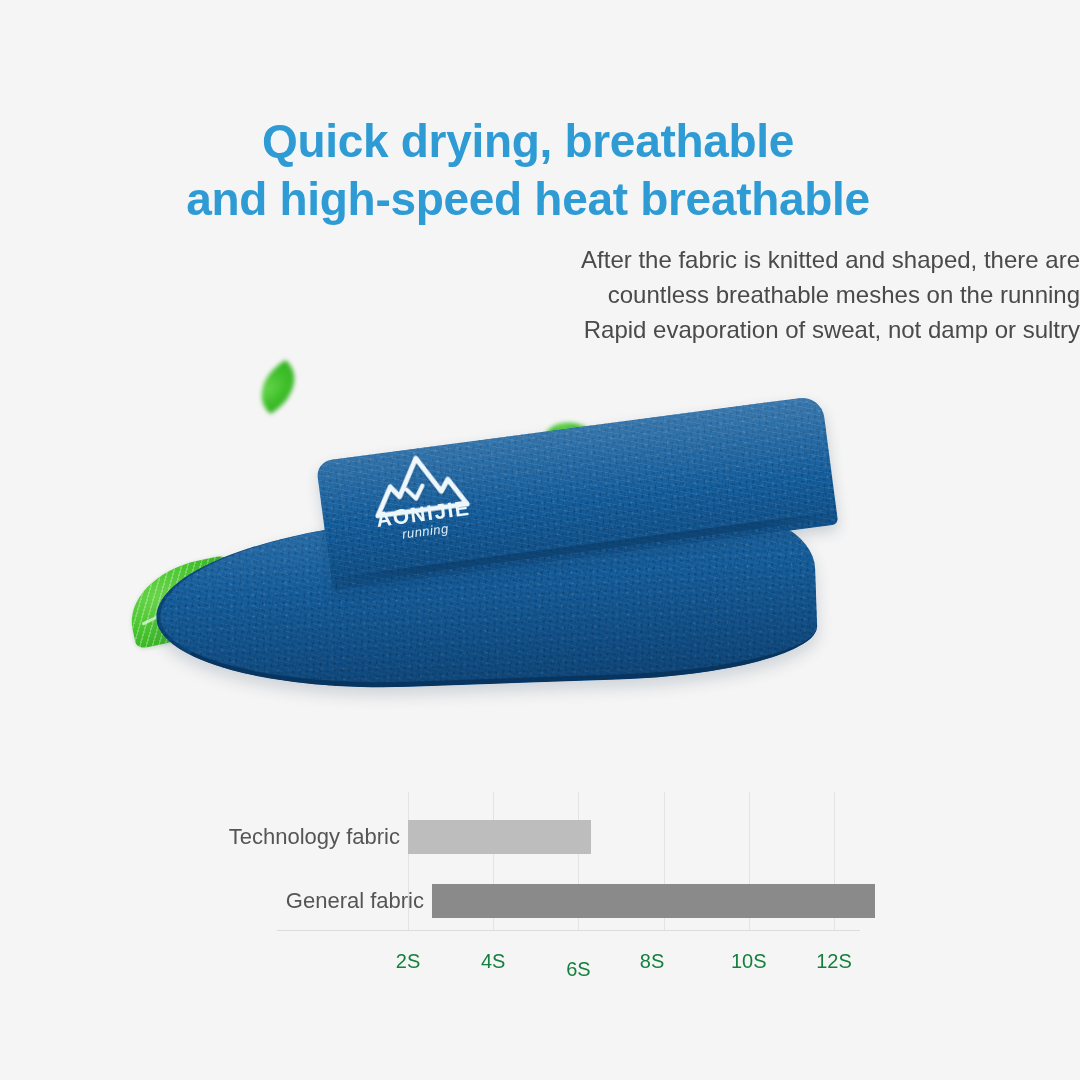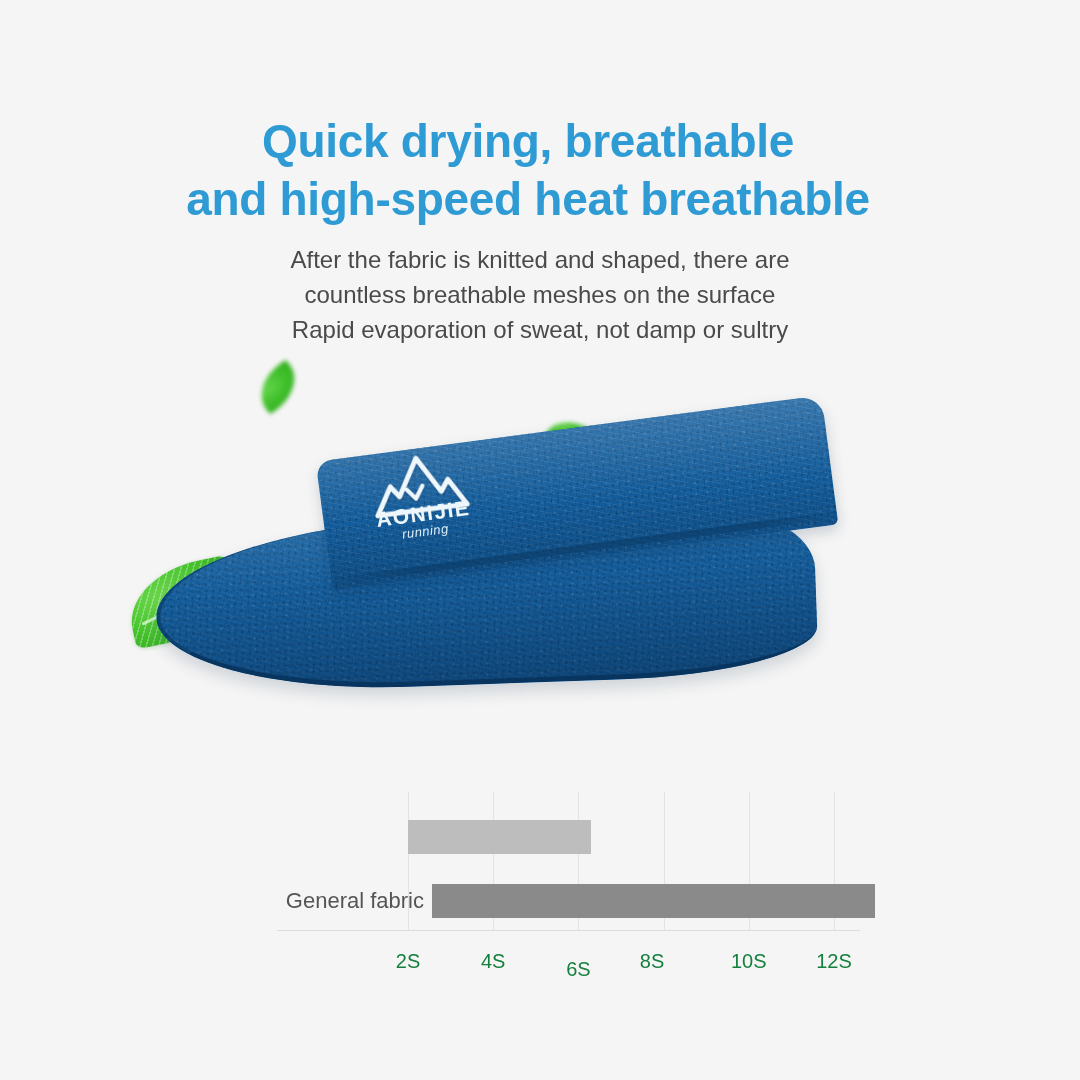--- a/index.html
+++ b/index.html
@@ -20,21 +20,21 @@
     color:#2e9bd4;
     font-weight:700;
     font-size:46px;
     line-height:58px;
     letter-spacing:-0.3px;
   }
   .headline .l2 { display:block; }
 
   .subcopy {
     position:absolute; top:242px; left:0; width:1080px;
-    text-align:center;
+    text-align:right;
     color:#4a4a4a;
     font-size:24px;
     line-height:35px;
     font-weight:400;
   }
   .subcopy span { display:block; }
 
   
   .product-stage {
     position:absolute; left:0; top:360px; width:1080px; height:400px;
@@ -189,21 +189,21 @@
 
 <div class="page">
 
   <h1 class="headline">
     <span class="l1">Quick drying, breathable</span>
     <span class="l2">and high-speed heat breathable</span>
   </h1>
 
   <p class="subcopy">
     <span>After the fabric is knitted and shaped, there are</span>
-    <span>countless breathable meshes on the surface</span>
+    <span>countless breathable meshes on the running</span>
     <span>Rapid evaporation of sweat, not damp or sultry</span>
   </p>
 
   <div class="product-stage">
 
     <div class="leaf leaf-big">
       <div class="blade"></div>
         <div class="serr"></div>
         <div class="midrib"></div>
     </div>
@@ -268,20 +268,21 @@
         <div class="tick" style="left: 85.2px;">4S</div>
         <div class="gridline" style="left: 170.4px;"></div>
         <div class="tick" style="left: 170.4px; margin-top: 8px;">6S</div>
         <div class="gridline" style="left: 255.6px;"></div>
         <div class="tick" style="left: 244px;">8S</div>
         <div class="gridline" style="left: 340.8px;"></div>
         <div class="tick" style="left: 340.8px;">10S</div>
         <div class="gridline" style="left: 426px;"></div>
         <div class="tick" style="left: 426px;">12S</div>
         <div class="row" style="top: 28px; width: 452px;">
+          <div class="row-label">Technology fabric</div>
           <div class="bar" style="width: 183.18px; background: rgb(189, 189, 189);"></div>
         </div>
         <div class="row" style="top: 92px; width: 452px; margin-left: 24px;">
           <div class="row-label">General fabric</div>
           <div class="bar" style="width: 443.04px; background: rgb(138, 138, 138);"></div>
         </div>
       </div>
     <div class="axis-base"></div>
   </div>
 

